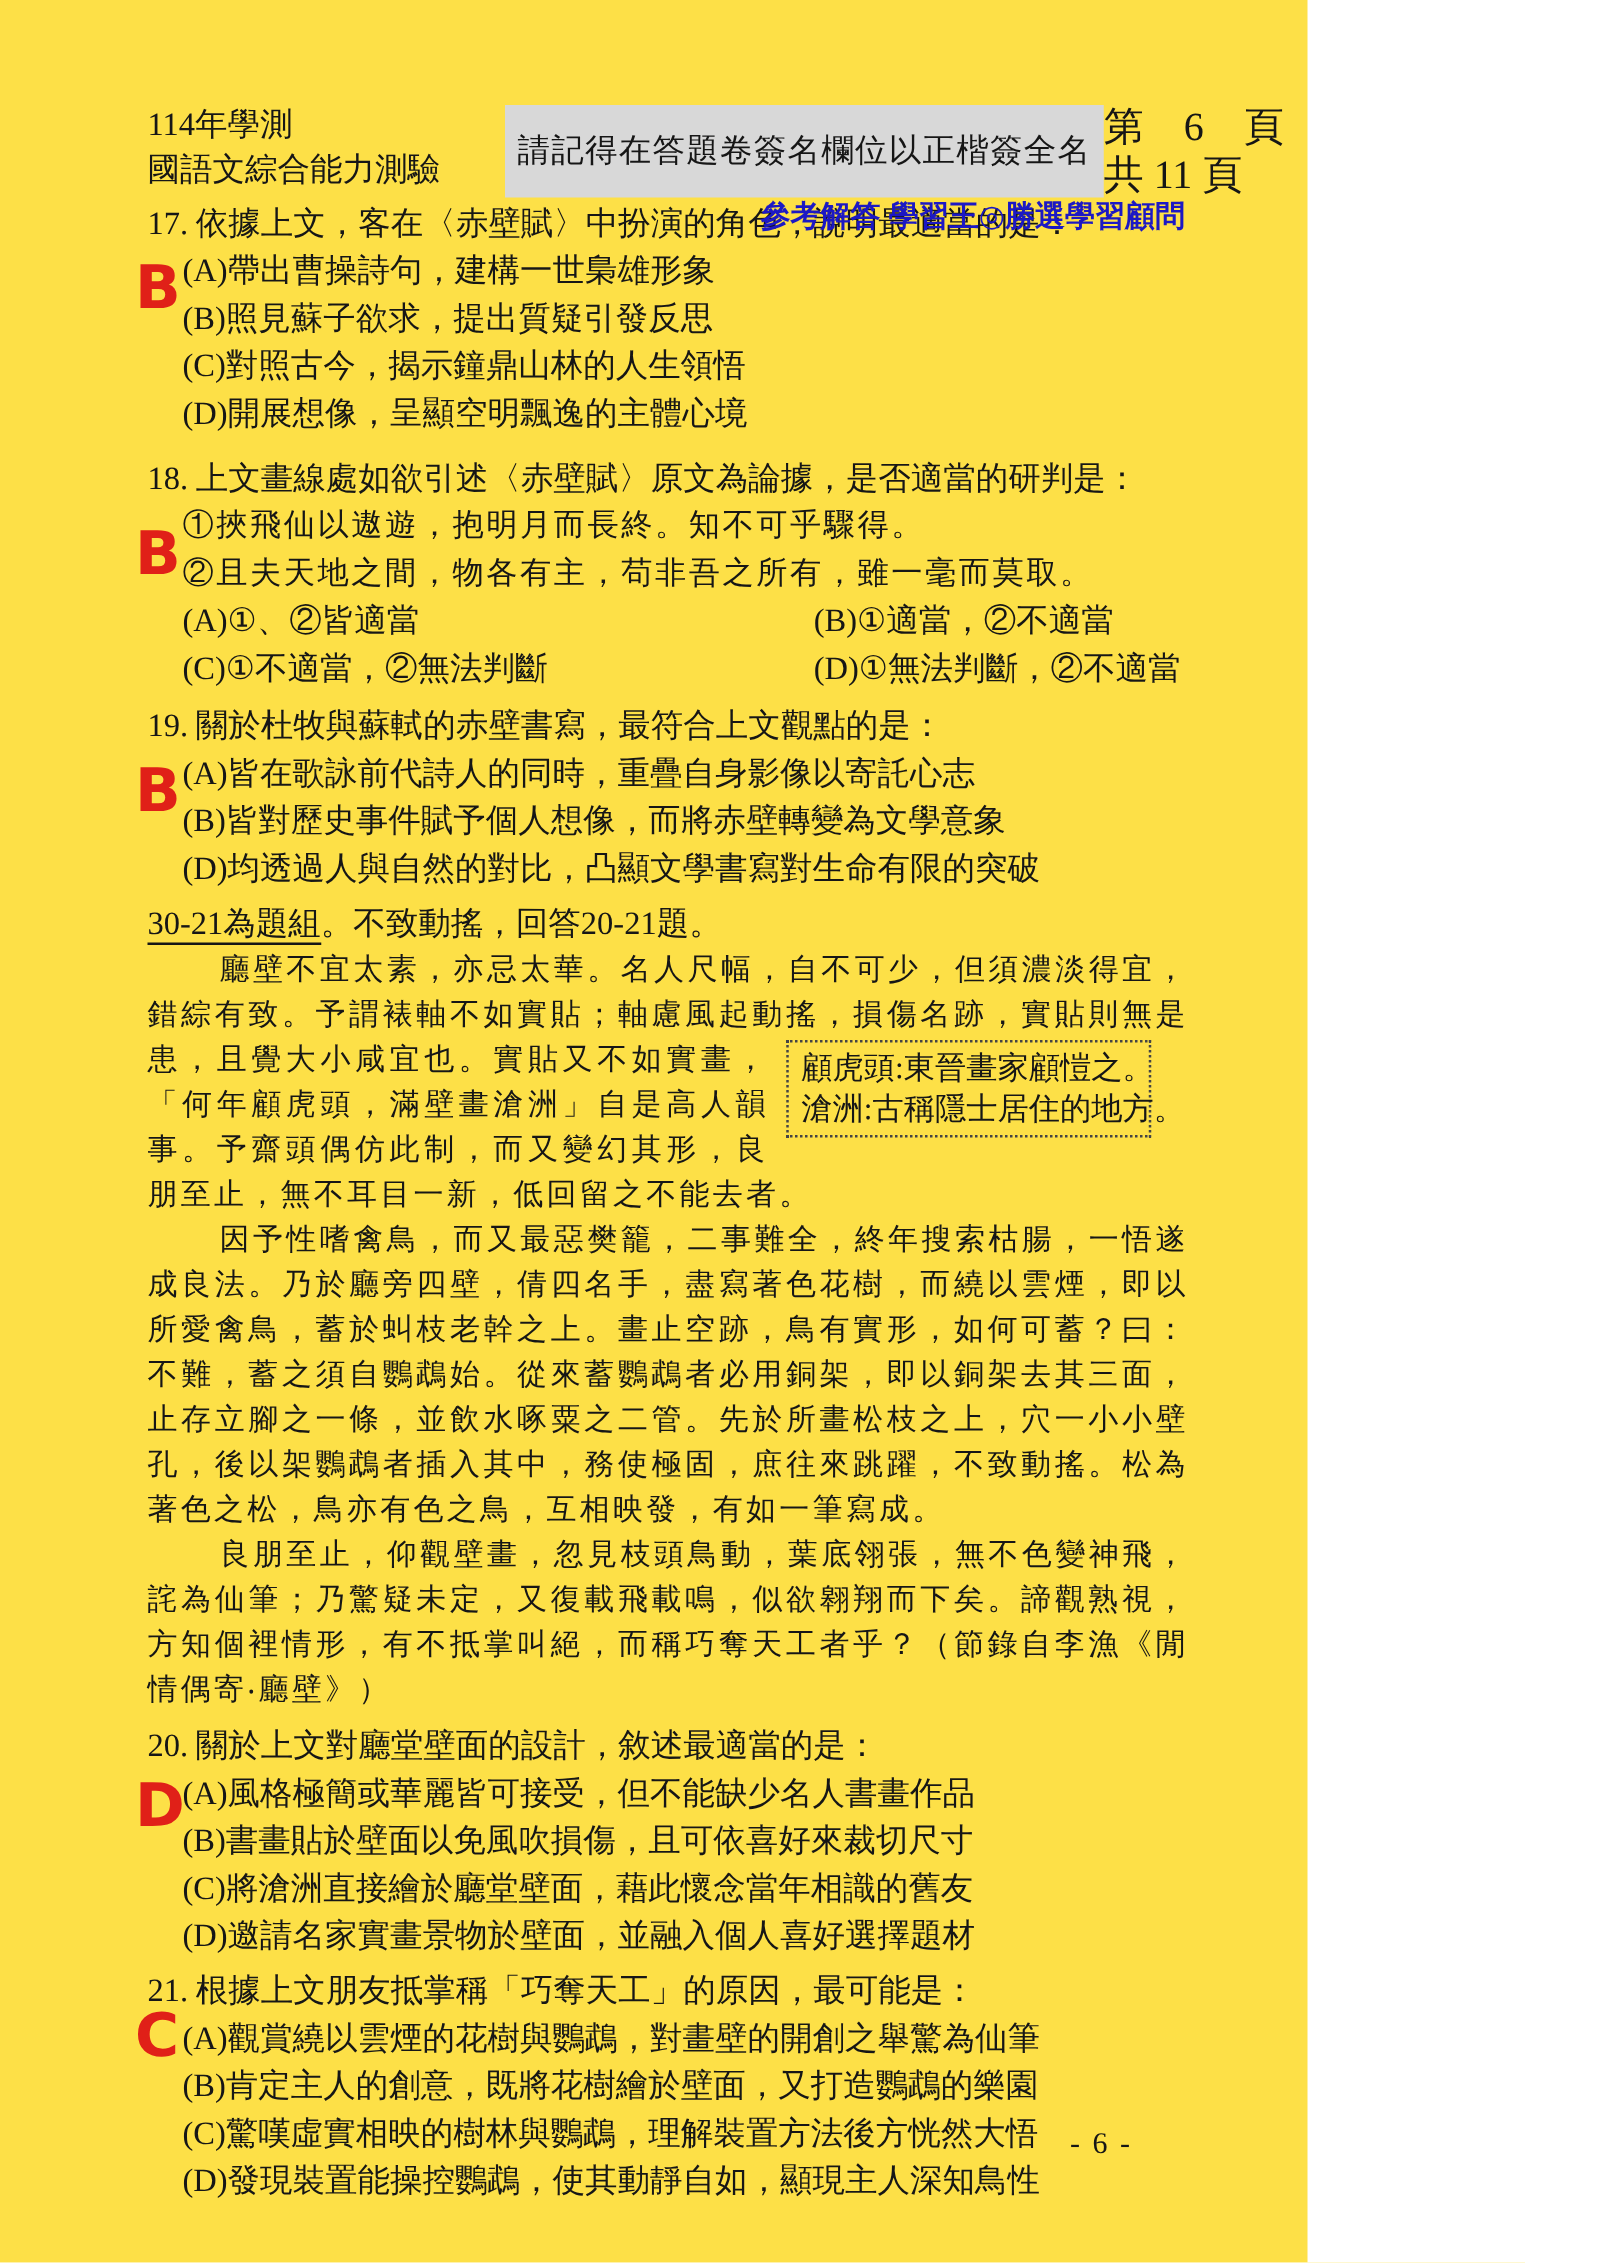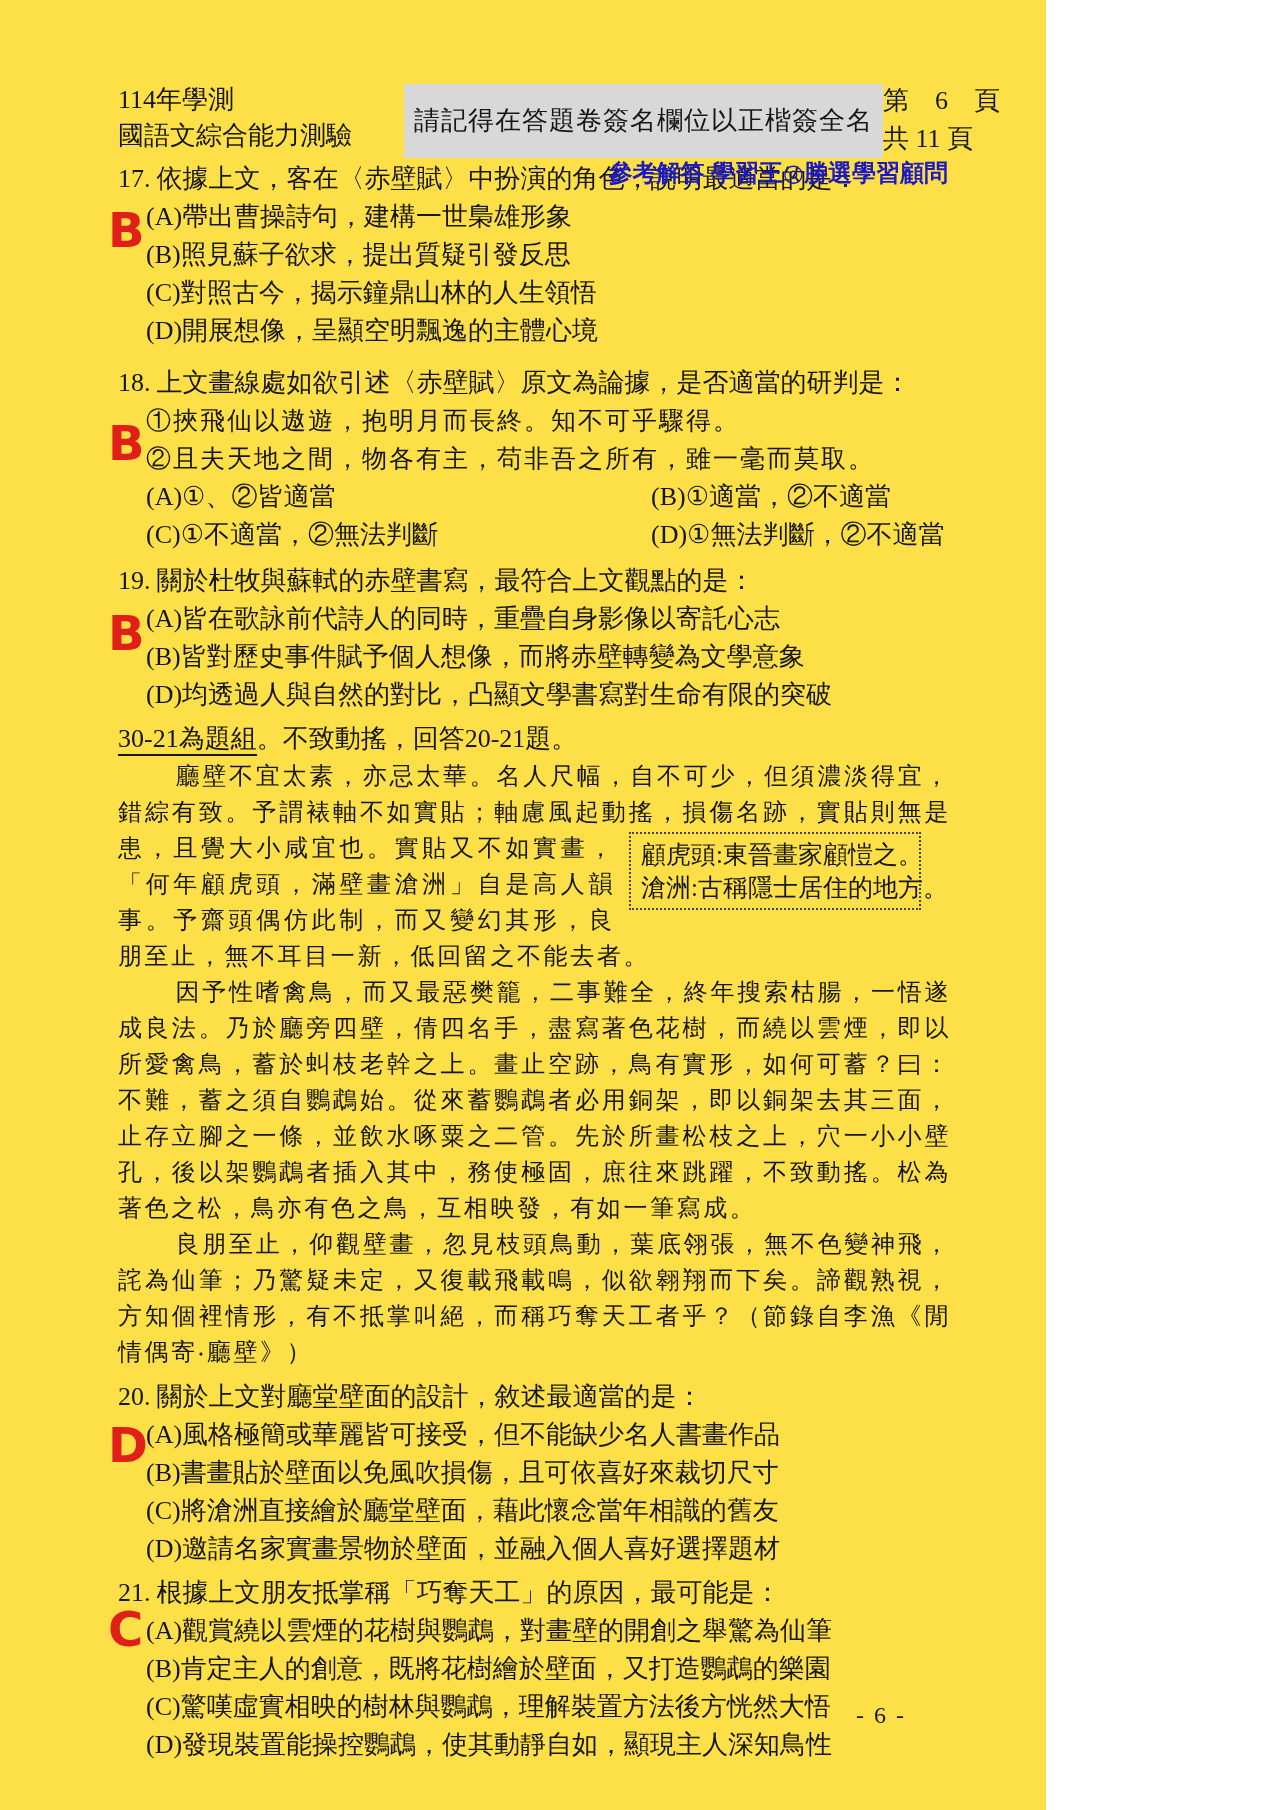--- a/index.html
+++ b/index.html
@@ -18,21 +18,21 @@
   .header-row{display:flex;align-items:flex-start;height:72px;}
   .exam-title{width:268px;font-size:26px;line-height:36px;white-space:nowrap;}
   .sign-notice{
     margin-left:52px;margin-top:2px;
     background:#d8d8d8;
     font-size:26px;line-height:32px;
     padding:21px 10px;
     letter-spacing:1px;
     white-space:nowrap;
   }
-  .page-info{margin-left:auto;font-size:26px;line-height:38px;text-align:left;white-space:nowrap;}
+  .page-info{margin-left:auto;font-size:32px;line-height:38px;text-align:left;white-space:nowrap;}
   .answer-key-note{
     position:absolute;top:157px;right:98px;
     font-family:"Liberation Sans","DejaVu Sans",sans-serif;
     font-weight:bold;font-size:24px;color:#1c18c4;
     white-space:nowrap;
   }
 
   
   .question{position:relative;font-size:26px;line-height:38px;}
   .q17{margin-top:6px;}

